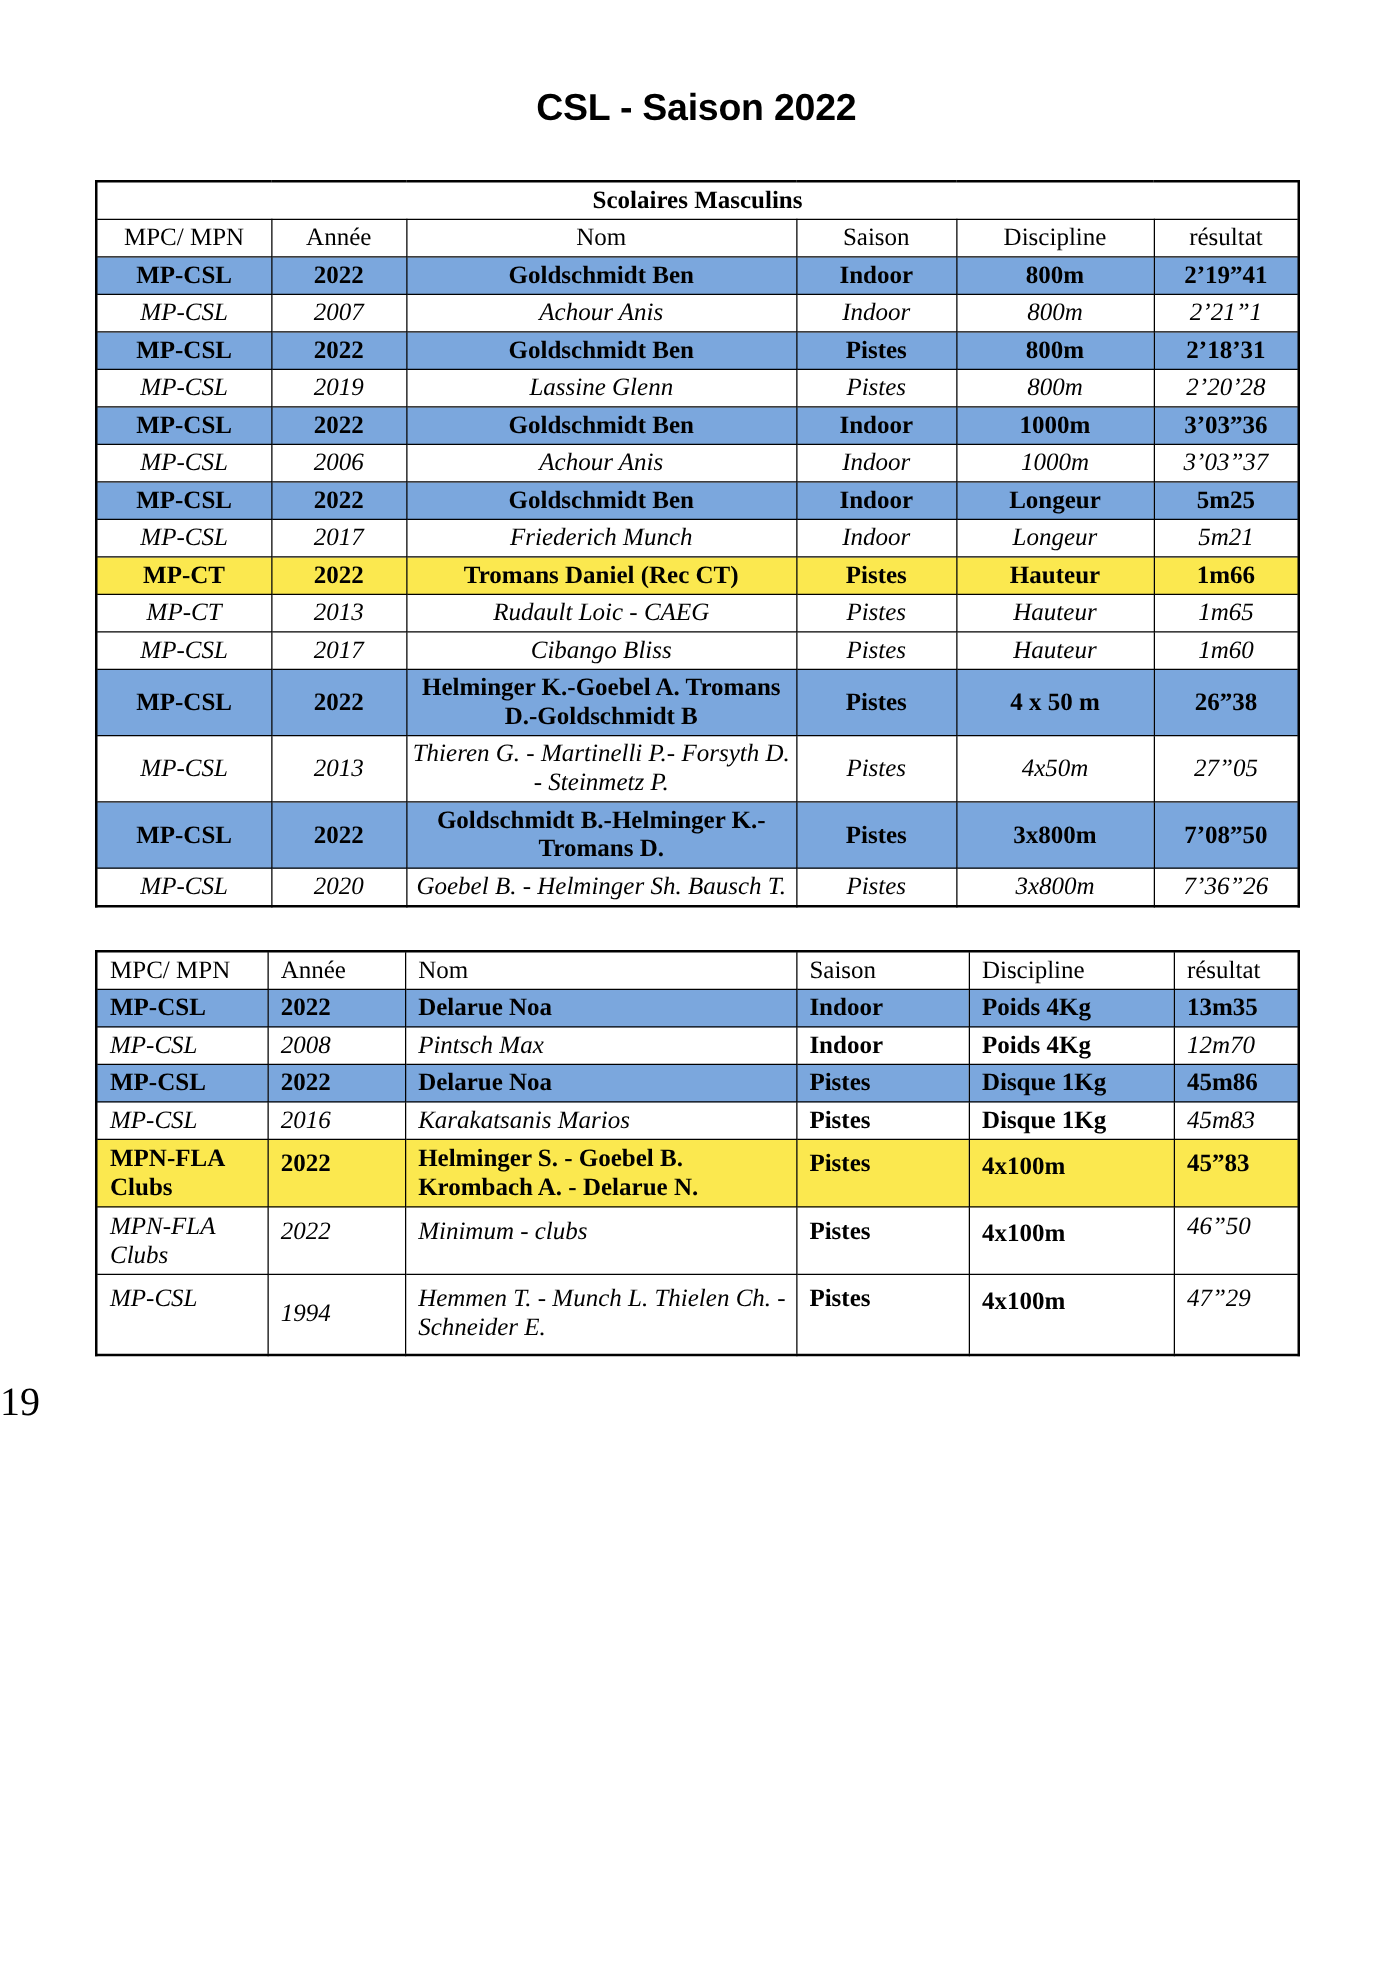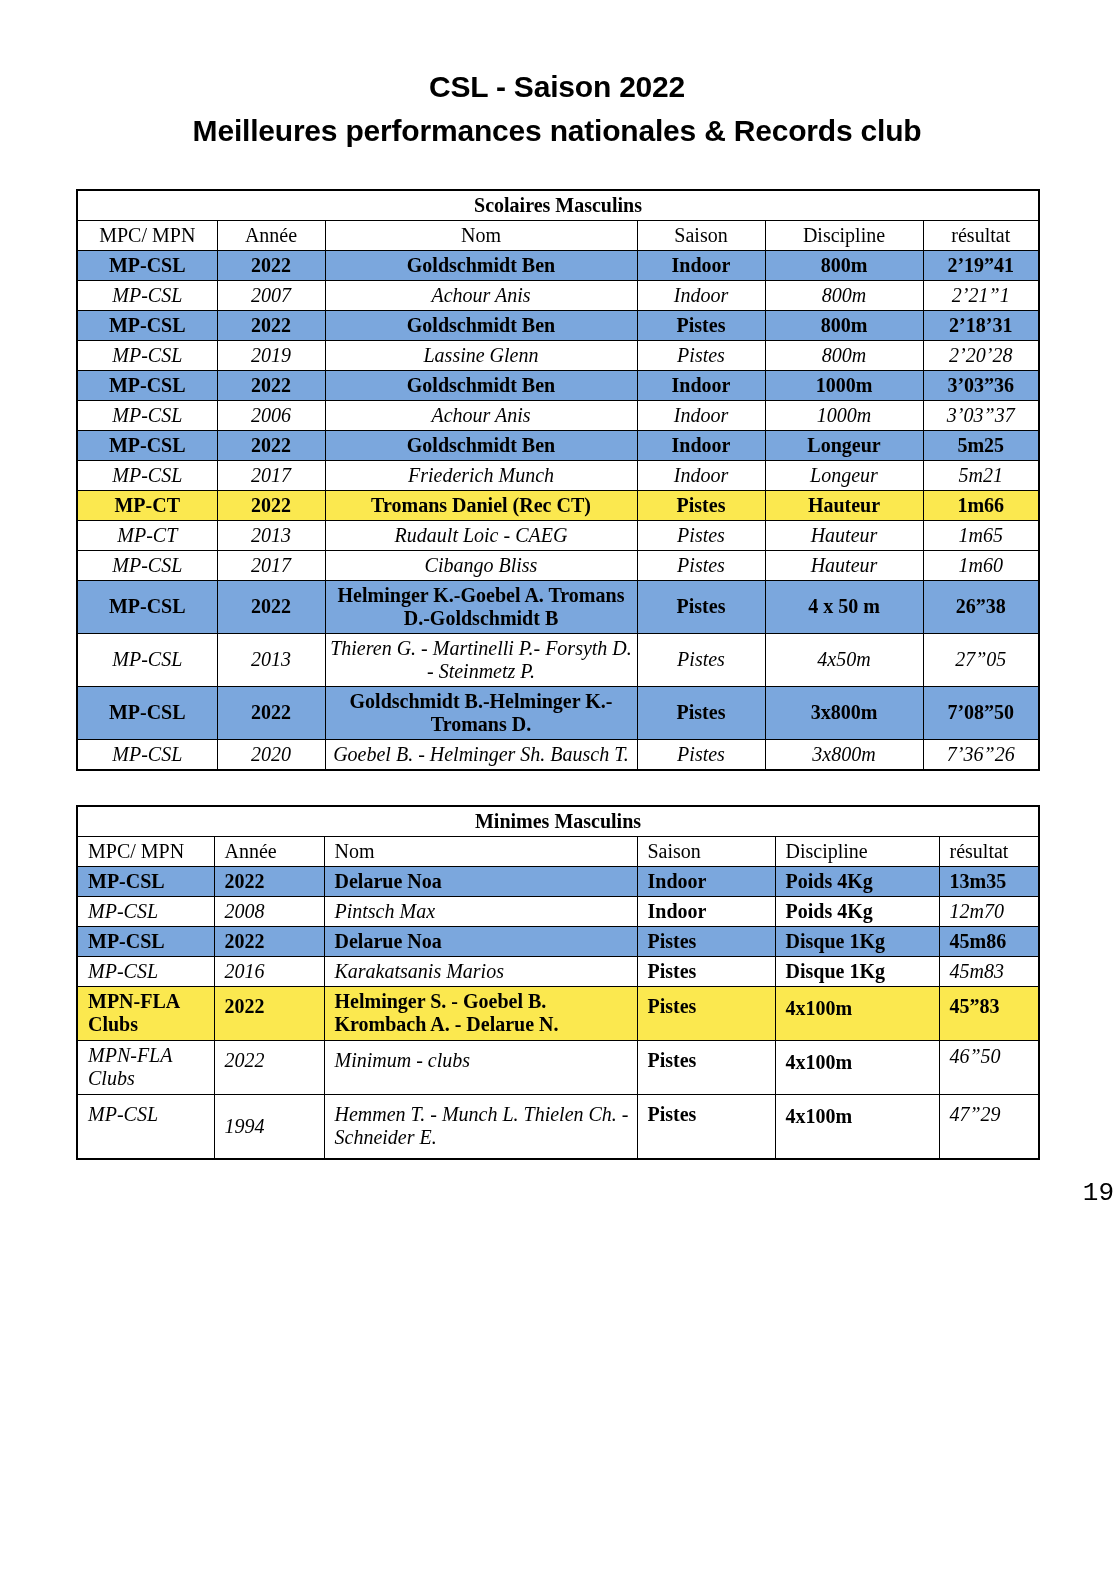--- a/index.html
+++ b/index.html
@@ -92,34 +92,33 @@
   .small { font-size: 16px; margin-top: 32px; }
   .smaller { font-size: 15px; }
 
   .t2 td.left { text-align: left; padding-left: 10px; }
   .t2 .hdr td.left { text-align: left; padding-left: 10px; }
   .t2 td.tall { height: 40px; }
 
   .gap { height: 34px; }
 
   .page-number {
-    text-align: right;
-    font-size: 26px;
-    font-family: Liberation Mono, monospace;
+    text-align: left;
+    font-size: 32px;
+    font-family: Liberation Serif, serif;
     margin-top: 18px;
   }
 </style>
 </head>
 <body>
 
 <div class="page">
 
   <h1 class="doc-title">
     <span>CSL - Saison 2022</span>
-    <span class="line2">Meilleures performances nationales &amp; Records club</span>
   </h1>
 
   <div class="table-wrap" style="margin-top:38px;">
     <table class="rec t1">
       <colgroup>
         <col class="c1">
           <col class="c2">
           <col class="c3">
           <col class="c4">
           <col class="c5">
@@ -268,23 +267,20 @@
     <table class="rec t2">
       <colgroup>
         <col class="c1">
           <col class="c2">
           <col class="c3">
           <col class="c4">
           <col class="c5">
           <col class="c6">
       </colgroup>
       <tbody>
-        <tr class="section-title">
-          <td colspan="6">Minimes Masculins</td>
-        </tr>
         <tr class="hdr">
           <td class="left">MPC/ MPN</td>
           <td class="left">Année</td>
           <td class="left">Nom</td>
           <td class="left">Saison</td>
           <td class="left">Discipline</td>
           <td class="left">résultat</td>
         </tr>
 
         <tr class="row-blue">

